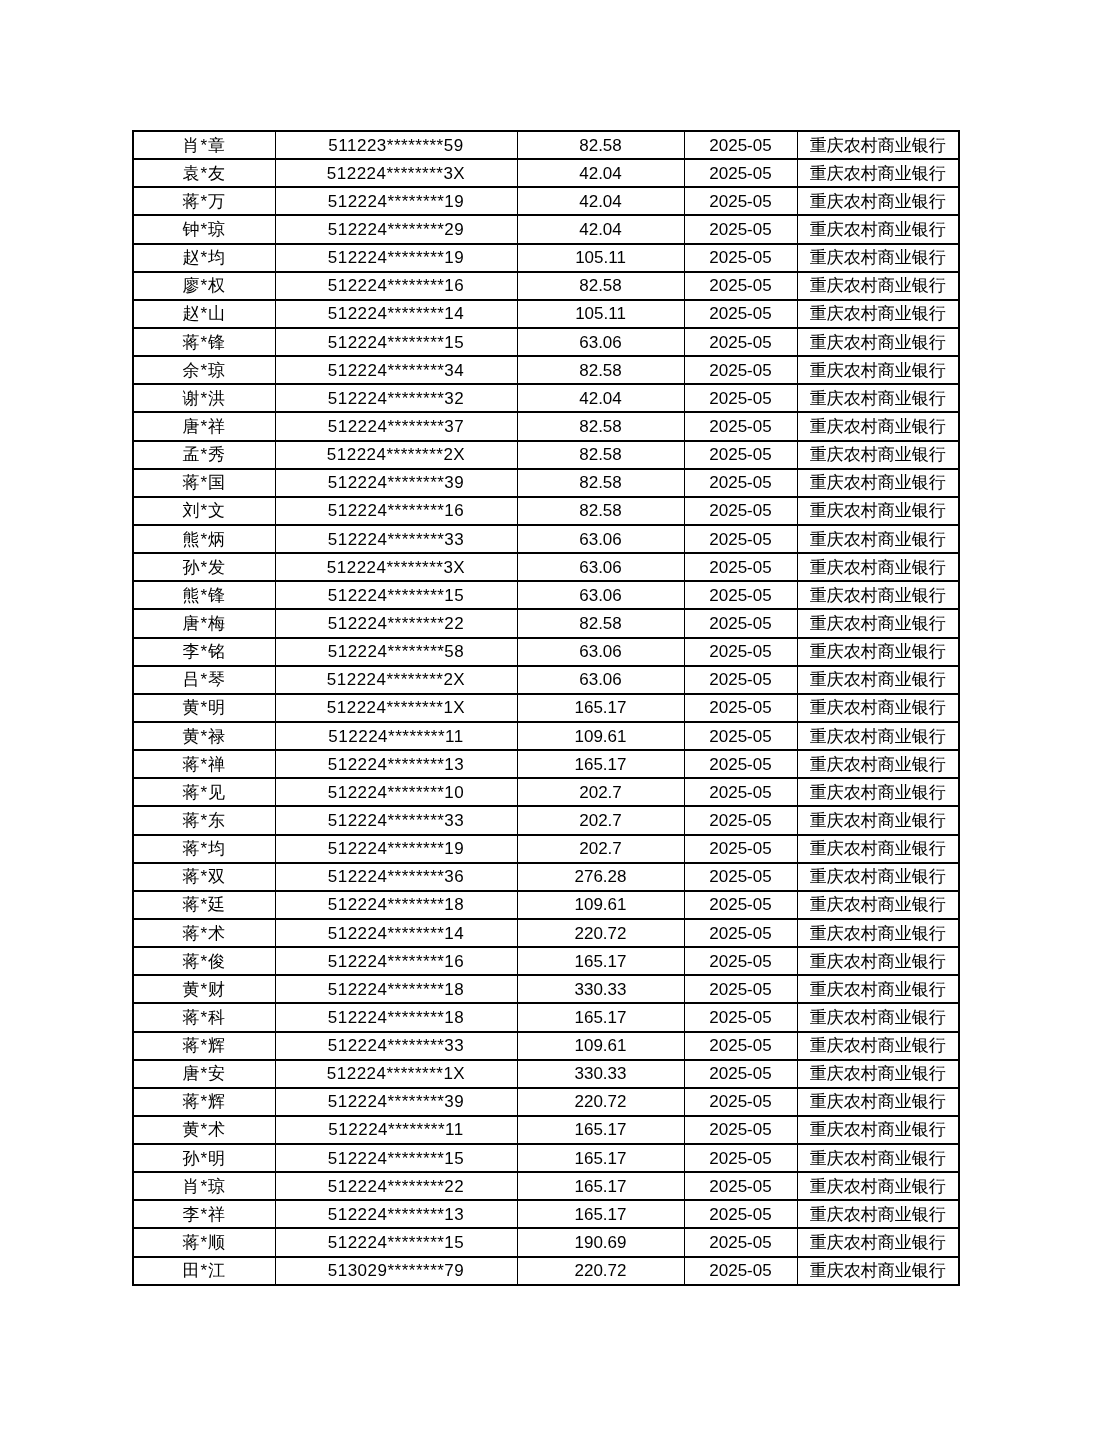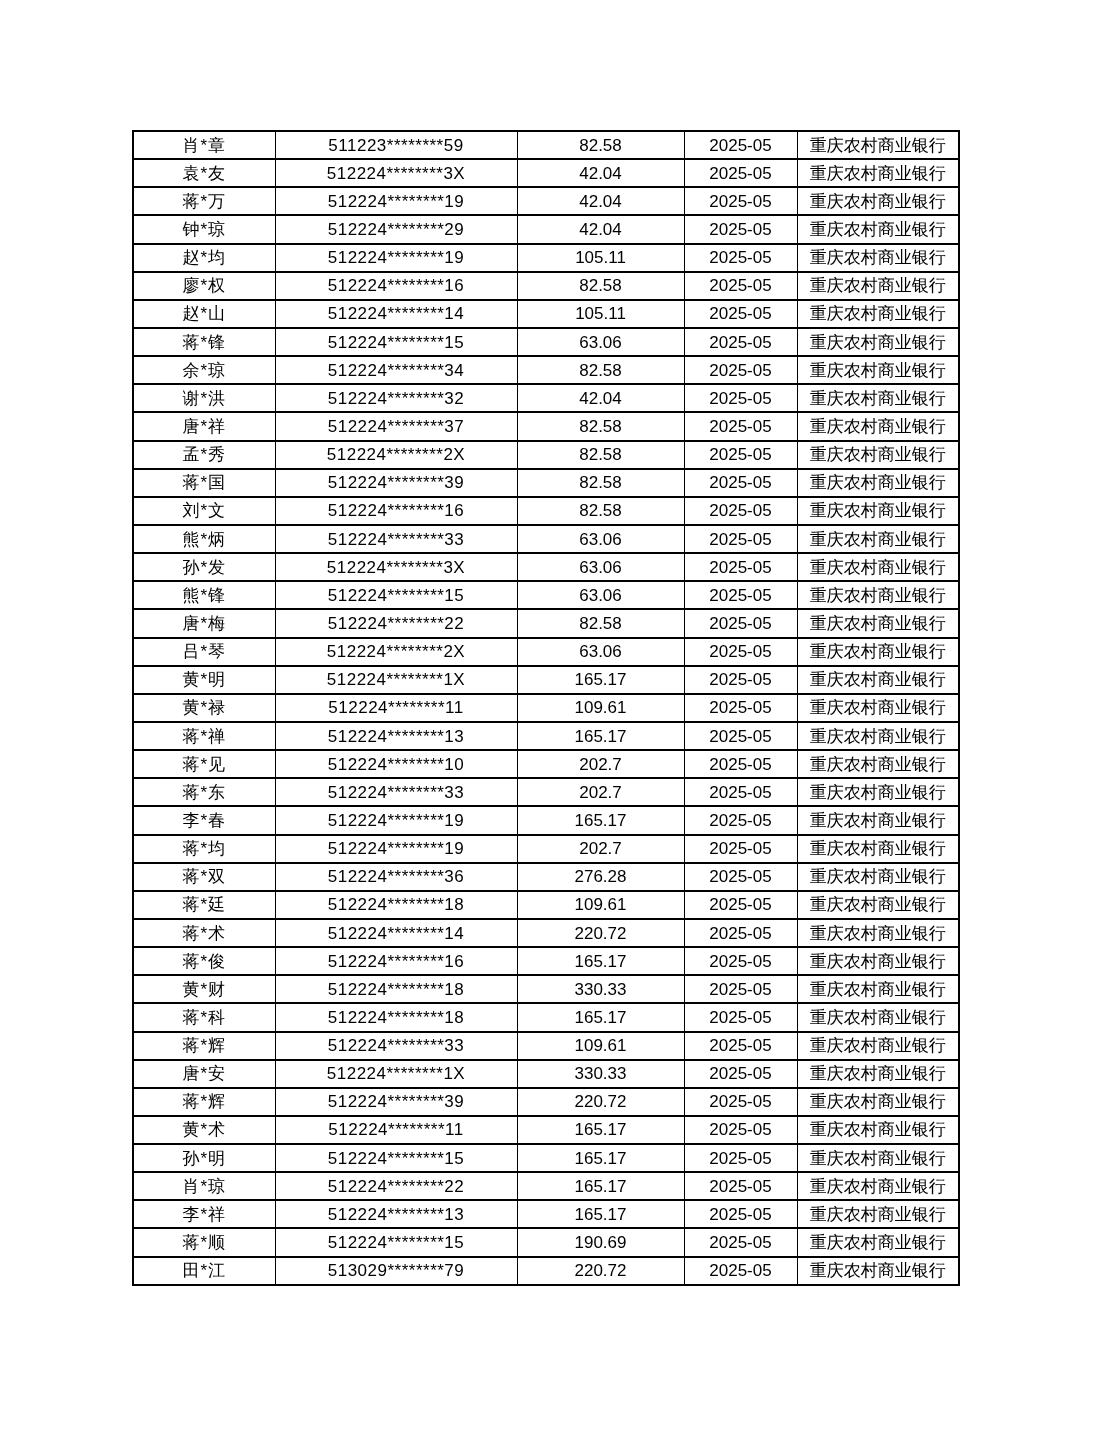--- a/index.html
+++ b/index.html
@@ -181,20 +181,27 @@
           <td class="col-bank">重庆农村商业银行</td>
         </tr>
         <tr>
           <td class="col-name">唐*梅</td>
           <td class="col-id">512224********22</td>
           <td class="col-amount">82.58</td>
           <td class="col-month">2025-05</td>
           <td class="col-bank">重庆农村商业银行</td>
         </tr>
         <tr>
+          <td class="col-name">李*铭</td>
+          <td class="col-id">512224********58</td>
+          <td class="col-amount">63.06</td>
+          <td class="col-month">2025-05</td>
+          <td class="col-bank">重庆农村商业银行</td>
+        </tr>
+        <tr>
           <td class="col-name">吕*琴</td>
           <td class="col-id">512224********2X</td>
           <td class="col-amount">63.06</td>
           <td class="col-month">2025-05</td>
           <td class="col-bank">重庆农村商业银行</td>
         </tr>
         <tr>
           <td class="col-name">黄*明</td>
           <td class="col-id">512224********1X</td>
           <td class="col-amount">165.17</td>
@@ -219,27 +226,20 @@
           <td class="col-name">蒋*见</td>
           <td class="col-id">512224********10</td>
           <td class="col-amount">202.7</td>
           <td class="col-month">2025-05</td>
           <td class="col-bank">重庆农村商业银行</td>
         </tr>
         <tr>
           <td class="col-name">蒋*东</td>
           <td class="col-id">512224********33</td>
           <td class="col-amount">202.7</td>
-          <td class="col-month">2025-05</td>
-          <td class="col-bank">重庆农村商业银行</td>
-        </tr>
-        <tr>
-          <td class="col-name">李*春</td>
-          <td class="col-id">512224********19</td>
-          <td class="col-amount">165.17</td>
           <td class="col-month">2025-05</td>
           <td class="col-bank">重庆农村商业银行</td>
         </tr>
         <tr>
           <td class="col-name">蒋*均</td>
           <td class="col-id">512224********19</td>
           <td class="col-amount">202.7</td>
           <td class="col-month">2025-05</td>
           <td class="col-bank">重庆农村商业银行</td>
         </tr>

